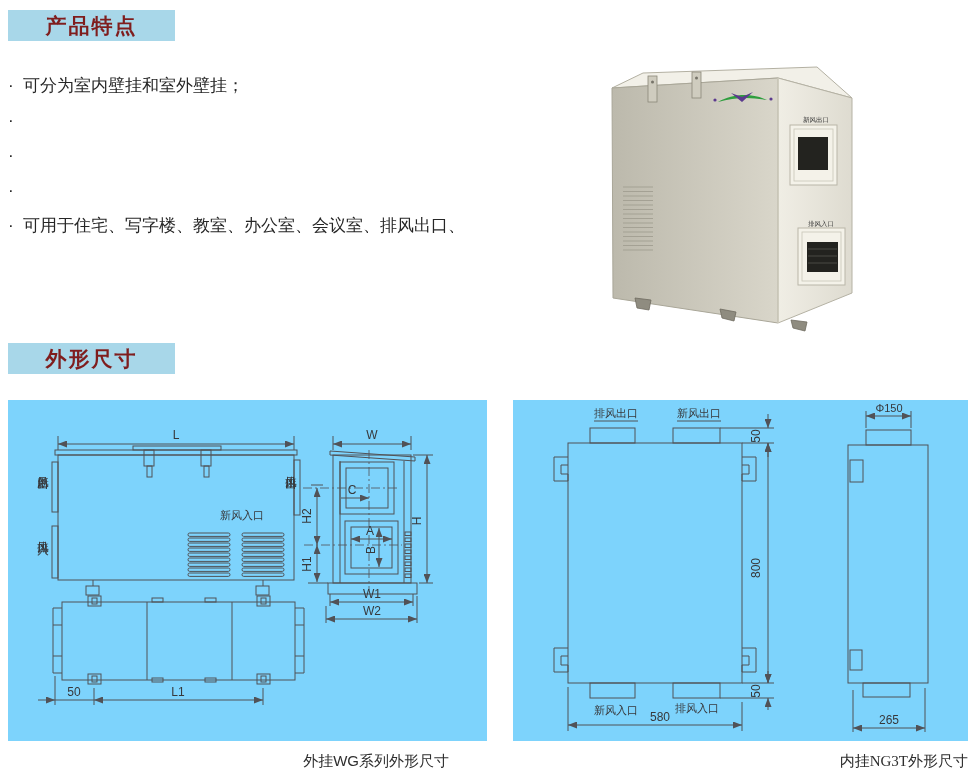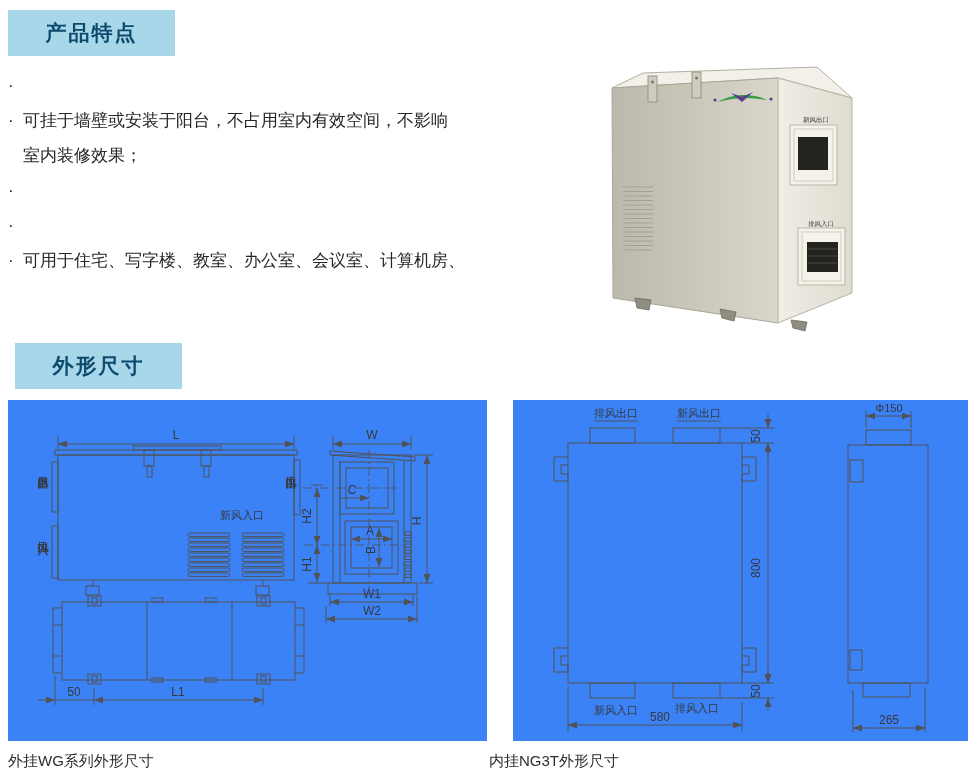--- a/index.html
+++ b/index.html
@@ -1,70 +1,66 @@
 <!DOCTYPE html>
 <html><head>
 <meta charset="utf-8">
 <style>
   html,body { margin:0; padding:0; background:#fff; }
   .page { position:relative; width:971px; height:776px; background:#ffffff; overflow:hidden;
           font-family:"Liberation Sans","DejaVu Sans",sans-serif; }
-  .sec-hd { position:absolute; left:8px; width:167px; height:46px; background:#a8d7e9;
-            color:#0c4a6e; font-size:21px; font-weight:bold; display:flex; align-items:center;
+  .sec-hd { position:absolute; left:8px; width:167px; height:31px; background:#a8d7e9;
+            color:#7f1d1d; font-size:21px; font-weight:bold; display:flex; align-items:center;
             justify-content:center; letter-spacing:2px; }
-  #hd1 { top:10px; } #hd2 { top:343px;margin-left:7px; }
+  #hd1 { top:10px; } #hd2 { top:343px; }
   .features { position:absolute; left:8px; top:68px; width:500px; }
   .frow { display:flex; height:35px; align-items:center; font-size:17px; color:#262626; white-space:nowrap; }
   .fb { width:15px; flex:0 0 15px; }
-  .panel { position:absolute; top:400px; height:341px; background:#3b82f6; }
+  .panel { position:absolute; top:400px; height:341px; background:#7dd3fc; }
   #panelL { left:8px; width:479px; }
   #panelR { left:513px; width:455px; }
   .photo { position:absolute; left:595px; top:62px; width:340px; height:272px; }
   svg { display:block; }
   svg text { font-family:"Liberation Sans","DejaVu Sans",sans-serif; }
   .dl { stroke:#515257; stroke-width:1; fill:none; }
   .cl { stroke:#515257; stroke-width:0.8; fill:none; stroke-dasharray:9 3 2 3; }
   .dt { font-size:12px; fill:#37383b; }
   .ct { font-size:11px; fill:#37383b; }
   .vlab { position:absolute; writing-mode:vertical-rl; font-size:11.5px; line-height:13px;
           color:#37383b; letter-spacing:1px; white-space:nowrap; }
-  .cap { position:absolute; top:752px; font-size:15px; color:#2e2e2e; text-align:left; }
+  .cap { position:absolute; top:752px; font-size:15px; color:#2e2e2e; text-align:right; }
   #capL { left:8px; width:479px; padding-right:38px; box-sizing:border-box; }
-  #capR { left:489px; width:455px; }
+  #capR { left:513px; width:455px;font-family:Liberation Serif, serif; }
 </style>
 </head>
 <body>
 
 <div class="page">
 
   <div id="hd1" class="sec-hd">
     <span>产品特点</span>
   </div>
 
   <div class="features">
     <div class="frow">
         <span class="fb">·</span>
-      </div>
-    <div class="frow">
-        <span class="fb">·</span>
-        <span>可挂于墙壁或安装于阳台，不占用室内有效空间，不影响</span>
-      </div>
-    <div class="frow">
-        <span class="fb"></span>
-        <span>室内装修效果；</span>
-      </div>
-    <div class="frow">
-        <span class="fb">·</span>
-      </div>
-    <div class="frow">
-        <span class="fb">·</span>
-      </div>
-    <div class="frow">
-        <span class="fb">·</span>
-        <span>可用于住宅、写字楼、教室、办公室、会议室、计算机房、</span>
+        <span>可分为室内壁挂和室外壁挂；</span>
+      </div>
+    <div class="frow">
+        <span class="fb">·</span>
+      </div>
+    <div class="frow">
+        <span class="fb">·</span>
+      </div>
+    <div class="frow">
+        <span class="fb">·</span>
+      </div>
+    <div class="frow">
+        <span class="fb">·</span>
+        <span>可用于住宅、写字楼、教室、办公室、会议室、排风出口、</span>
       </div>
   </div>
 
   <div class="photo">
     <svg width="340" height="272" viewBox="0 0 340 272">
       <defs>
         <linearGradient id="gLeft" x1="0" y1="0" x2="1" y2="0">
           <stop offset="0" stop-color="#bcb9ac"></stop>
             <stop offset="1" stop-color="#d9d6ca"></stop>
         </linearGradient>

